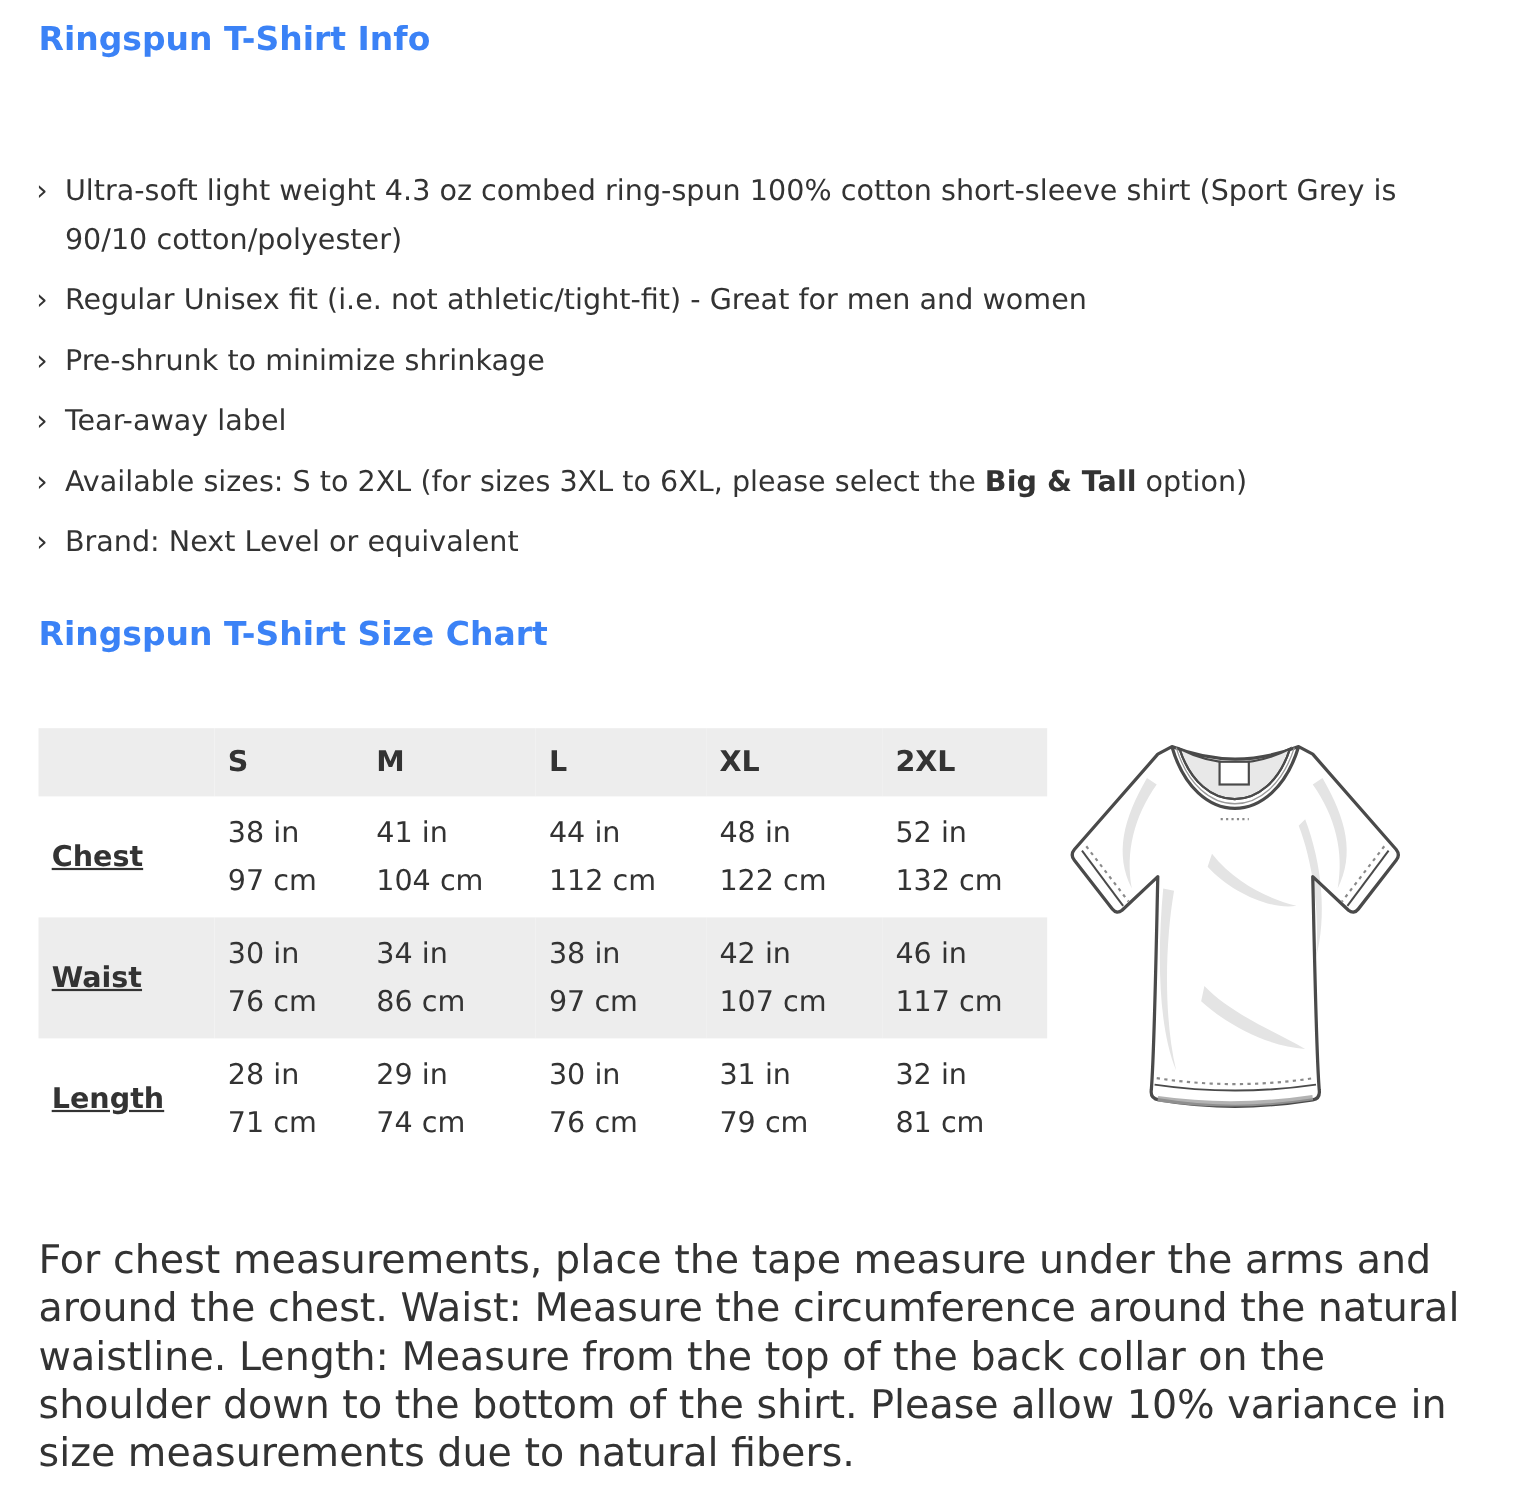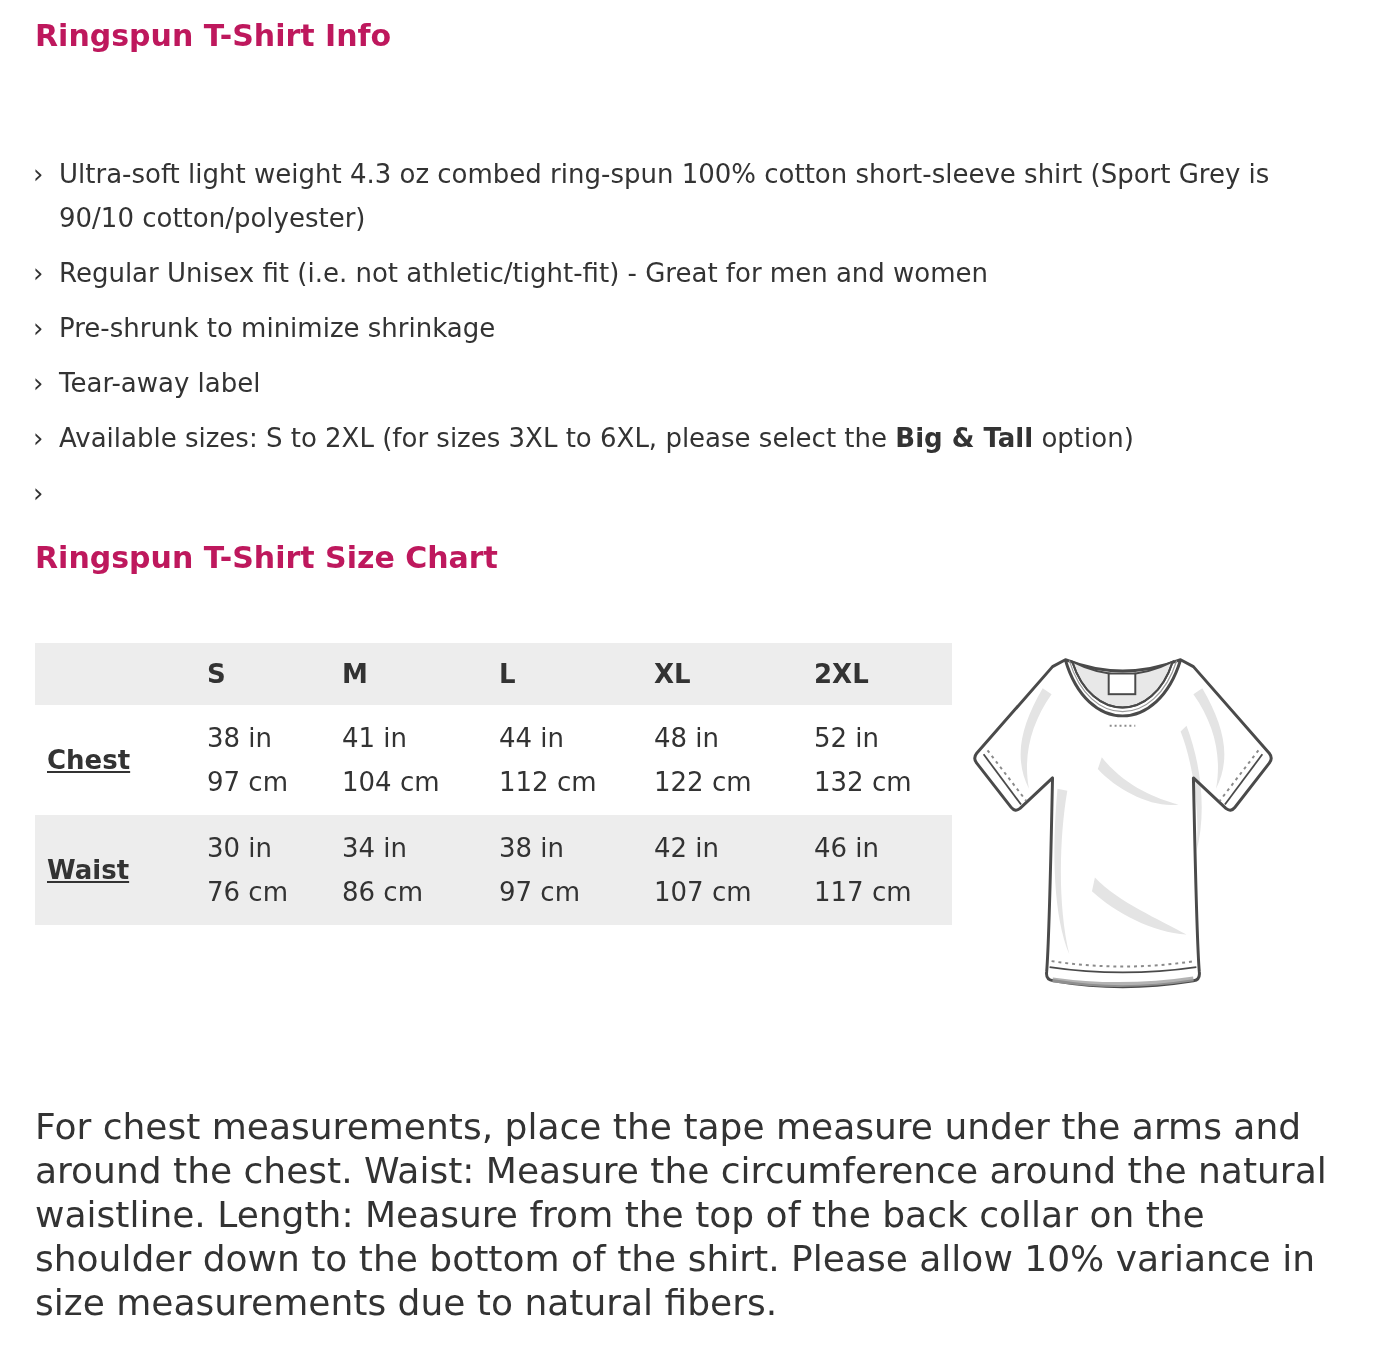--- a/index.html
+++ b/index.html
@@ -9,21 +9,21 @@
     width: 1381px;
     min-height: 1356px;
     font-family: "DejaVu Sans", "Liberation Sans", sans-serif;
     color: #333333;
   }
   main { padding: 16px 35px 40px 35px; }
 
   h1, h2 {
     font-size: 30px;
     font-weight: bold;
-    color: #be185d;
+    color: #3b82f6;
     margin: 0;
     line-height: 36px;
   }
   h1 { margin-top: 2px; }
 
   ul.features {
     list-style: none;
     margin: 98px 0 0 0;
     padding: 0;
     font-size: 26px;
@@ -37,21 +37,21 @@
   }
   ul.features .marker {
     position: absolute;
     left: -2px;
     top: 0;
     font-size: 26px;
     color: #333333;
   }
   .b { font-weight: bold; }
 
-  h2.chart-heading { margin-top: 80px; }
+  h2.chart-heading { margin-top: 44px; }
 
   .chart-row {
     display: flex;
     align-items: flex-start;
     margin-top: 67px;
   }
 
   table.size-chart {
     border-collapse: collapse;
     table-layout: fixed;
@@ -114,20 +114,21 @@
     <li>
       <span class="marker">›</span>
       <span>Tear-away label</span>
     </li>
     <li>
       <span class="marker">›</span>
       <span><span>Available sizes: S to 2XL (for sizes 3XL to 6XL, please select the </span><span class="b">Big &amp; Tall</span><span> option)</span></span>
     </li>
     <li>
       <span class="marker">›</span>
+      <span>Brand: Next Level or equivalent</span>
     </li>
   </ul>
 
   <h2 class="chart-heading">Ringspun T-Shirt Size Chart</h2>
 
   <div class="chart-row">
 
     <table class="size-chart">
       <colgroup>
         <col style="width:160px">
@@ -185,20 +186,43 @@
               <div>38 in</div>
               <div>97 cm</div>
             </td>
           <td>
               <div>42 in</div>
               <div>107 cm</div>
             </td>
           <td>
               <div>46 in</div>
               <div>117 cm</div>
+            </td>
+        </tr>
+        <tr>
+          <th>Length</th>
+          <td>
+              <div>28 in</div>
+              <div>71 cm</div>
+            </td>
+          <td>
+              <div>29 in</div>
+              <div>74 cm</div>
+            </td>
+          <td>
+              <div>30 in</div>
+              <div>76 cm</div>
+            </td>
+          <td>
+              <div>31 in</div>
+              <div>79 cm</div>
+            </td>
+          <td>
+              <div>32 in</div>
+              <div>81 cm</div>
             </td>
         </tr>
       </tbody>
     </table>
 
     <div class="tshirt">
       <svg viewBox="0 0 340 400" width="335" height="394" xmlns="http://www.w3.org/2000/svg">
 
         <g fill="#e4e4e4">
           <path d="M90,48 C68,86 60,118 76,150 C70,116 78,84 99,54 Z"></path>

